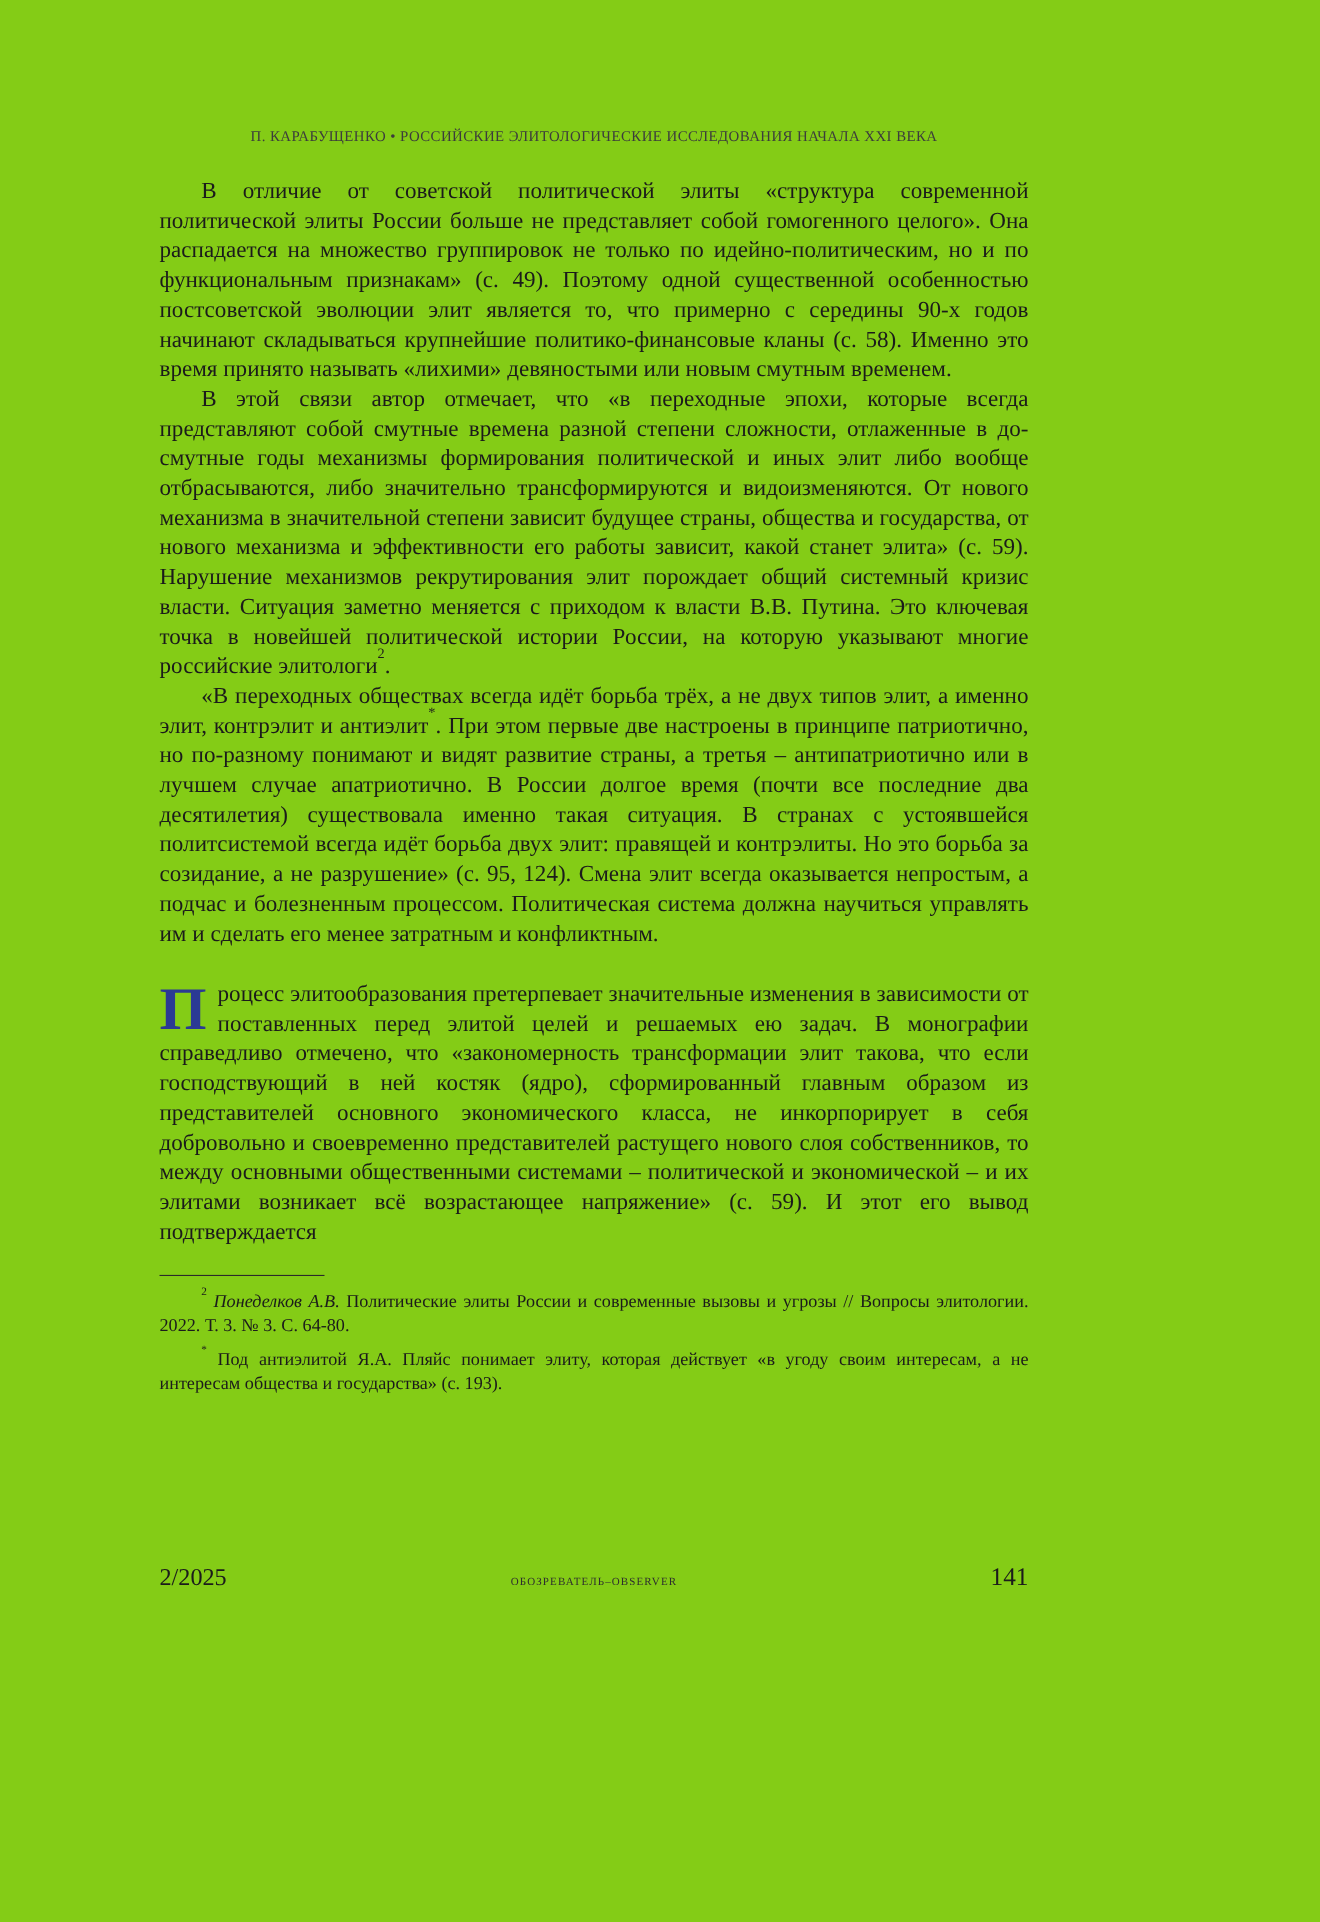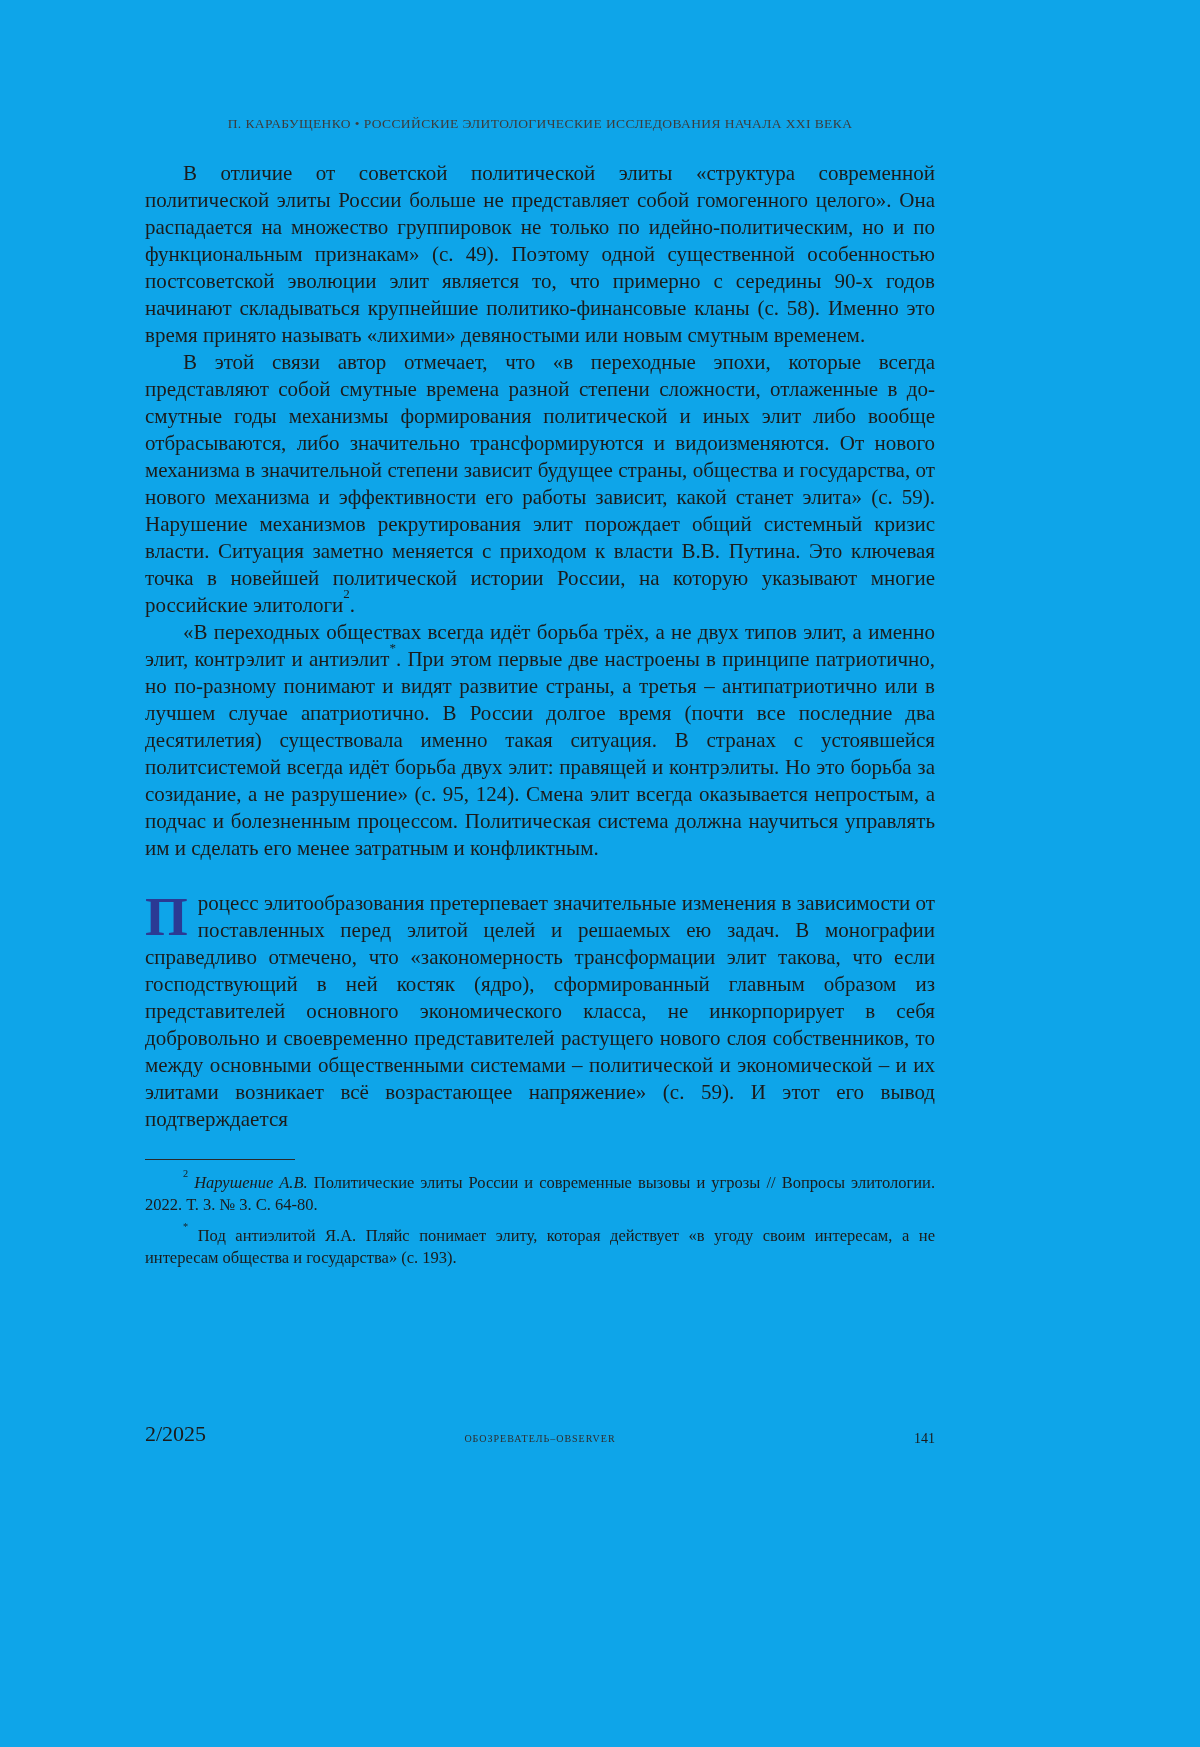--- a/index.html
+++ b/index.html
@@ -4,21 +4,21 @@
 <style>
   html, body {
     margin: 0;
     padding: 0;
     background: #ffffff;
   }
   .page {
     position: relative;
     width: 1200px;
     height: 1747px;
-    background: #0ea5e9;
+    background: #84cc16;
     font-family: "Liberation Serif", "DejaVu Serif", serif;
     color: #1b1b1b;
     overflow: hidden;
   }
   .content {
     position: absolute;
     left: 145px;
     top: 0;
     width: 790px;
   }
@@ -100,21 +100,21 @@
     bottom: 3px;
     text-align: center;
     font-size: 10px;
     letter-spacing: 1px;
     color: #2e2e2e;
   }
   .footer-pagenum {
     position: absolute;
     right: 0;
     bottom: 0;
-    font-size: 14px;
+    font-size: 23px;
   }
 </style>
 </head>
 <body>
 
 <div class="page">
 
   <div class="content">
 
     <div class="running-header">П. КАРАБУЩЕНКО • РОССИЙСКИЕ ЭЛИТОЛОГИЧЕСКИЕ ИССЛЕДОВАНИЯ НАЧАЛА XXI ВЕКА</div>
@@ -128,21 +128,21 @@
       <p class="para"><span>«В переходных обществах всегда идёт борьба трёх, а не двух типов элит, а именно элит, контрэлит и антиэлит</span><sup class="fnref">*</sup><span>. При этом первые две настроены в принципе патриотично, но по-разному понимают и видят развитие страны, а третья – антипатриотично или в лучшем случае апатриотично. В России долгое время (почти все последние два десятилетия) существовала именно такая ситуация. В странах с устоявшейся политсистемой всегда идёт борьба двух элит: правящей и контрэлиты. Но это борьба за созидание, а не разрушение» (с. 95, 124). Смена элит всегда оказывается непростым, а подчас и болезненным процессом. Политическая система должна научиться управлять им и сделать его менее затратным и конфликтным.</span></p>
 
       <p class="para dropcap-para justify-last"><span class="dropcap" style="color: rgb(43, 58, 148);">П</span><span>роцесс элитообразования претерпевает значительные изменения в зависимости от поставленных перед элитой целей и решаемых ею задач. В монографии справедливо отмечено, что «закономерность трансформации элит такова, что если господствующий в ней костяк (ядро), сформированный главным образом из представителей основного экономического класса, не инкорпорирует в себя добровольно и своевременно представителей растущего нового слоя собственников, то между основными общественными системами – политической и экономической – и их элитами возникает всё возрастающее напряжение» (с. 59). И этот его вывод подтверждается</span></p>
 
     </div>
 
     <div class="footnotes">
 
       <div class="fn-rule"></div>
 
-      <p class="footnote"><sup class="fnref">2</sup> <span class="fn-author">Нарушение А.В.</span> <span>Политические элиты России и современные вызовы и угрозы // Вопросы элитологии. 2022. Т. 3. № 3. С. 64-80.</span></p>
+      <p class="footnote"><sup class="fnref">2</sup> <span class="fn-author">Понеделков А.В.</span> <span>Политические элиты России и современные вызовы и угрозы // Вопросы элитологии. 2022. Т. 3. № 3. С. 64-80.</span></p>
 
       <p class="footnote"><sup class="fnref">*</sup> <span>Под антиэлитой Я.А. Пляйс понимает элиту, которая действует «в угоду своим интересам, а не интересам общества и государства» (с. 193).</span></p>
 
     </div>
 
   </div>
 
   <div class="page-footer">
     <span class="footer-issue">2/2025</span>
     <span class="footer-journal">ОБОЗРЕВАТЕЛЬ–OBSERVER</span>

